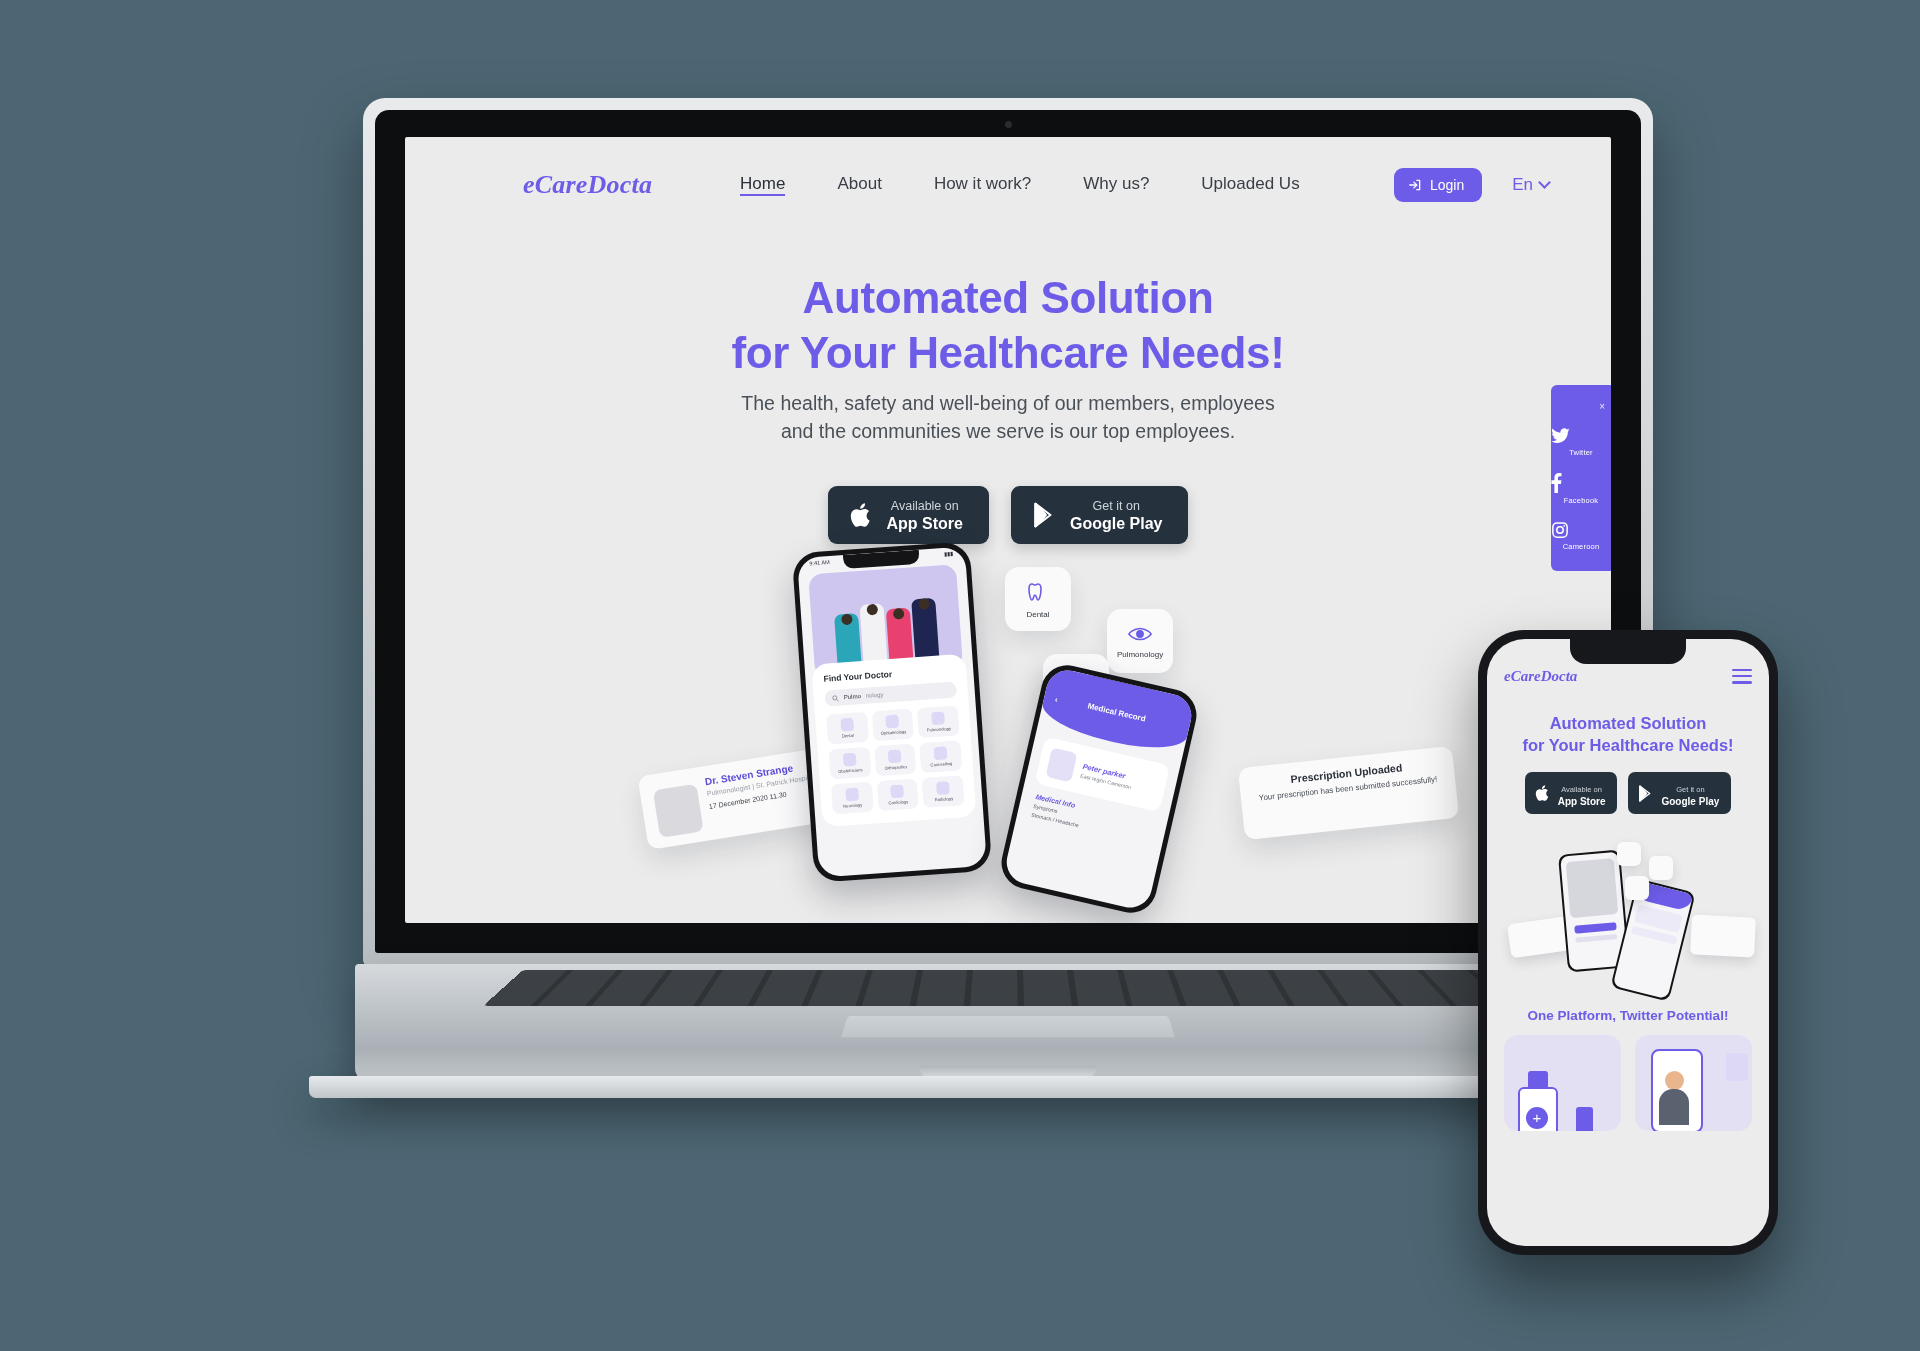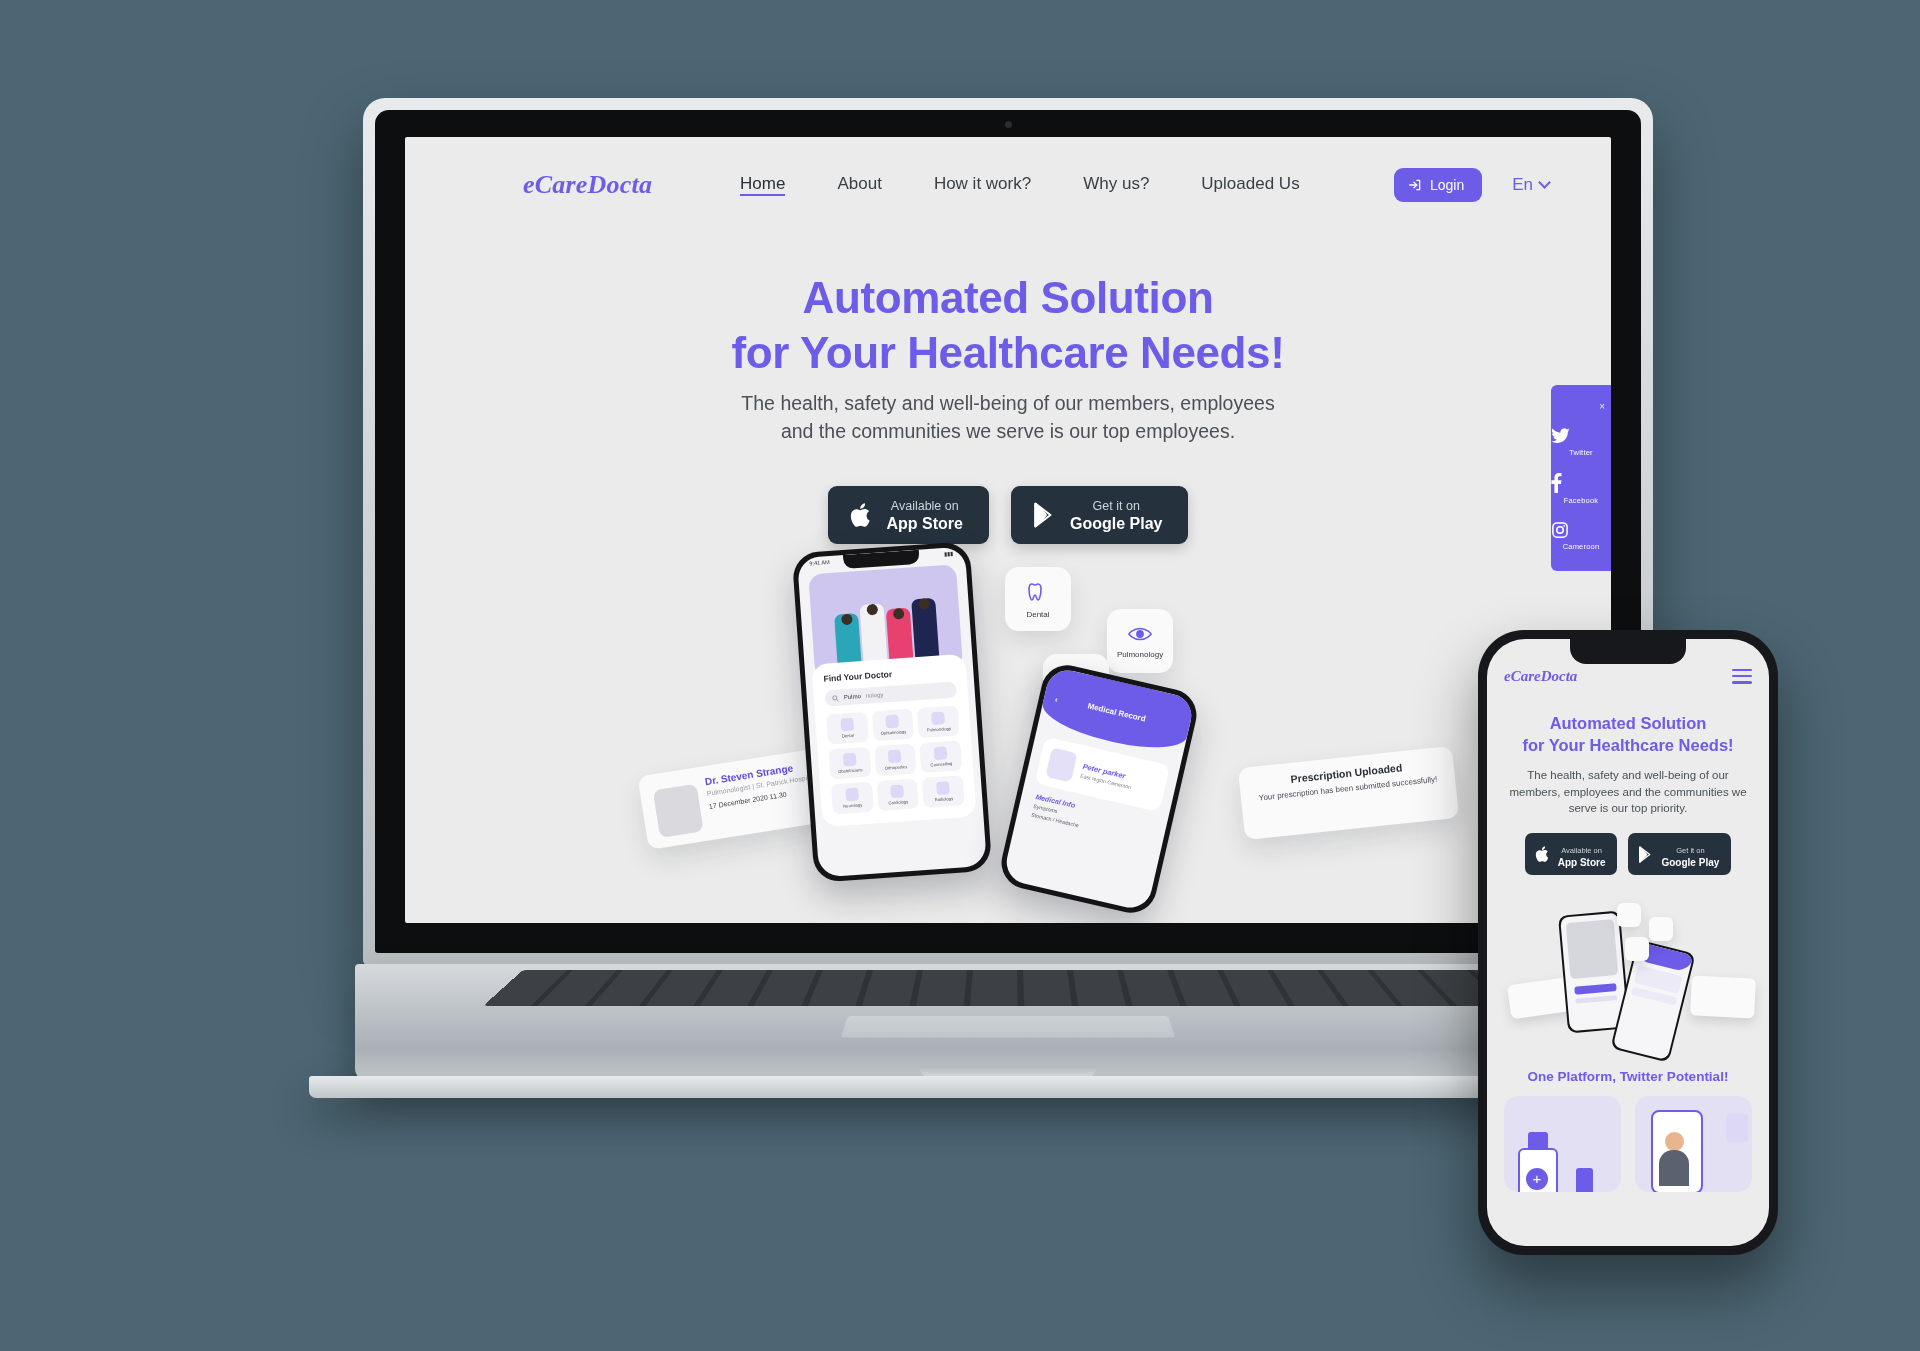--- a/index.html
+++ b/index.html
@@ -514,21 +514,20 @@
           <i></i>
           <i></i>
         </div>
     </div>
 
     <div class="m-hero">
       <h2>
         <span>Automated Solution</span><br>
         <span>for Your Healthcare Needs!</span>
       </h2>
-      <p>The health, safety and well-being of our members, employees and the communities we serve is our top priority.</p>
 
       <div class="m-stores">
         <div class="m-store">
           <span>
             <svg width="17" height="20" viewBox="0 0 24 28" fill="#fff">
               <path d="M17.2 14.7c0-2.7 2.2-4 2.3-4.1-1.3-1.8-3.2-2.1-3.9-2.1-1.7-.2-3.3 1-4.1 1-.9 0-2.2-1-3.6-.9-1.8 0-3.6 1.1-4.5 2.7-1.9 3.3-.5 8.3 1.4 11 .9 1.3 2 2.8 3.4 2.7 1.4-.1 1.9-.9 3.5-.9s2.1.9 3.6.8c1.5 0 2.4-1.3 3.3-2.6 1-1.5 1.5-3 1.5-3.1-.1 0-2.9-1.1-2.9-4.5zM14.6 6.6c.8-.9 1.3-2.2 1.1-3.5-1.1.1-2.5.8-3.3 1.7-.7.8-1.3 2.1-1.1 3.4 1.2.1 2.5-.6 3.3-1.6z"></path>
             </svg>
           </span>
           <span>
             <span class="ms-sub">Available on</span>

